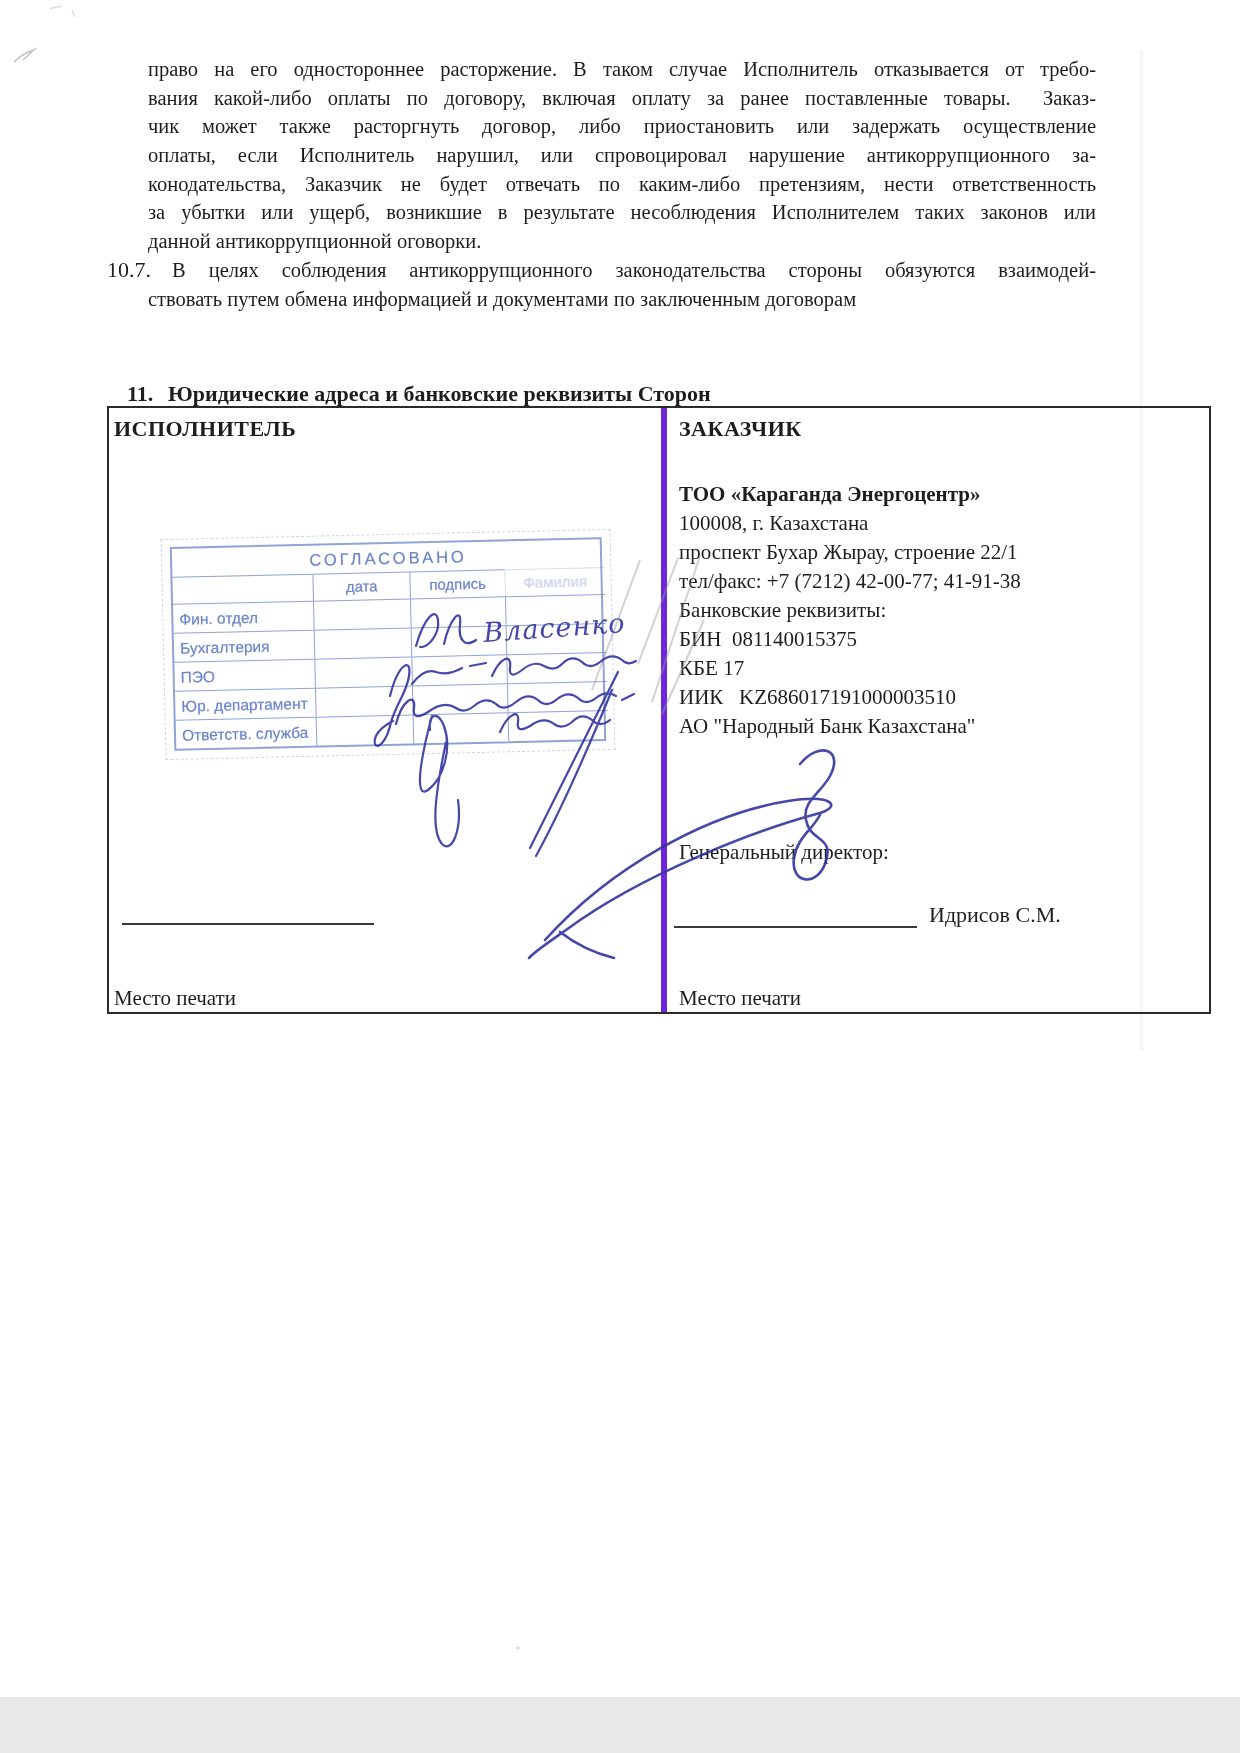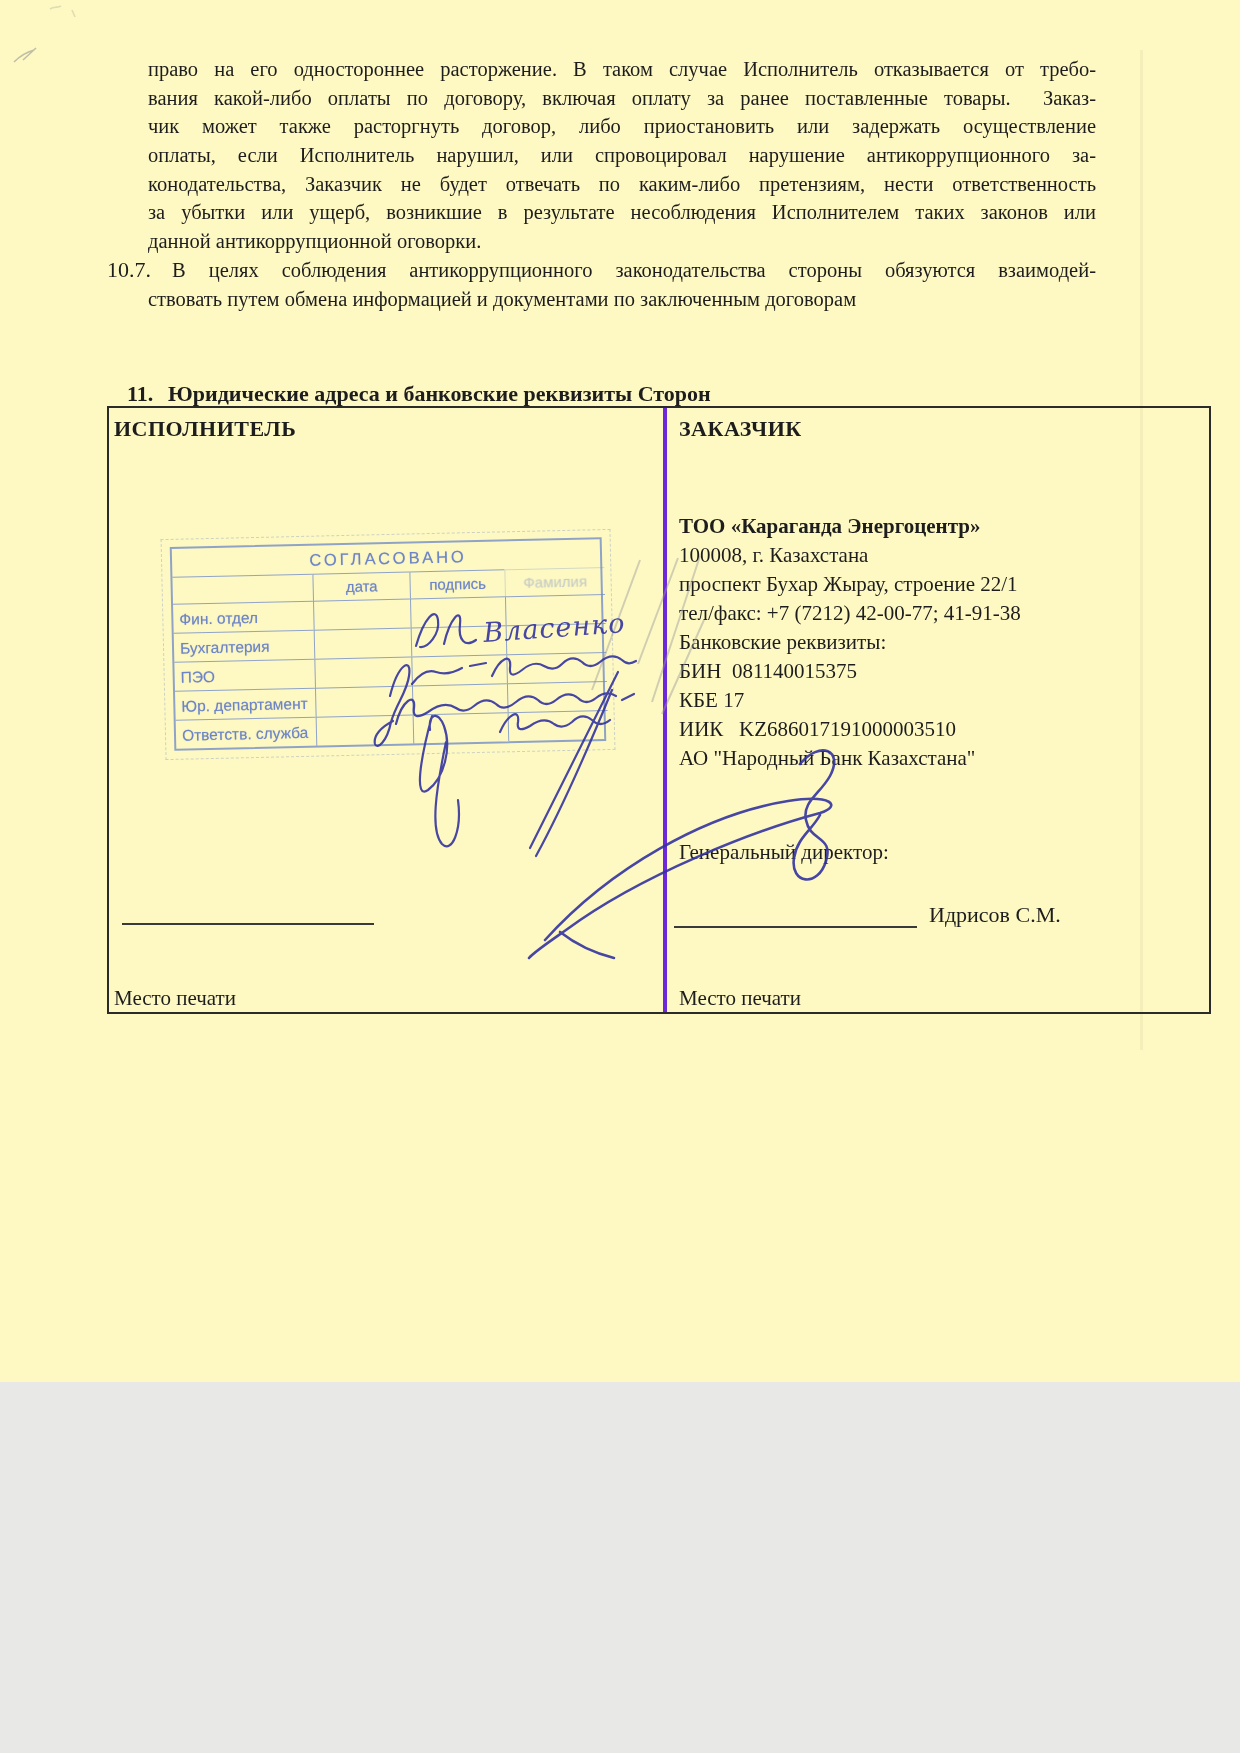--- a/index.html
+++ b/index.html
@@ -1,40 +1,40 @@
 <!DOCTYPE html>
 <html><head>
 <meta charset="utf-8">
 <style>
   html,body { margin:0; padding:0; background:#e8e8e6; }
   .page {
-    position:relative; width:1240px; height:1382px; margin:0 auto;
-    background:#fef9c3; color:#1d1d1d;
+    position:relative; width:1240px; height:1697px; margin:0 auto;
+    background:#ffffff; color:#1d1d1d;
     font-family:"Liberation Serif", serif; overflow:hidden;
   }
   .abs { position:absolute; }
   .bodyline {
     position:absolute; left:148px; width:948px; height:29px;
     font-size:20.5px; line-height:28.5px; white-space:pre-wrap; overflow:hidden;
   }
   .just { text-align:justify; text-align-last:justify; }
   .clause-num { position:absolute; left:107px; font-size:22px; line-height:28.5px; }
   .heading { position:absolute; left:107px; top:381px; font-size:22px; font-weight:bold; }
   .heading .num { display:inline-block; width:41px;margin-left:20px; }
   
   .ptable {
     position:absolute; left:107px; top:406px; width:1104px; height:608px;
     border:2px solid #2b2b2b; box-sizing:border-box;
   }
   .cell-exec { position:absolute; left:0; top:0; width:558px; height:100%;
-    border-right:4px solid #6d28d9; box-sizing:border-box; }
+    border-right:6px solid #6d28d9; box-sizing:border-box; }
   .cell-cust { position:absolute; left:560px; top:0; right:0; height:100%; }
   .party-header { position:absolute; font-size:22px; font-weight:bold; letter-spacing:.5px; }
   .line21 { font-size:21px; line-height:29px; white-space:pre-wrap; }
-  .bold { font-weight:bold;margin-top:32px; }
+  .bold { font-weight:bold; }
   .ul { }
   .seal-label { position:absolute; font-size:21px; }
   .sign-line { position:absolute; border-top:2px solid #3a3a3a; height:0; }
   .director-name { position:absolute; font-size:22px; }
   
   .stamp {
     position:absolute; left:63px; top:134px; width:432px;
     transform:rotate(-1.3deg); transform-origin:center;
     font-family:"Liberation Sans", sans-serif;
     color:rgba(104,130,198,.95);

